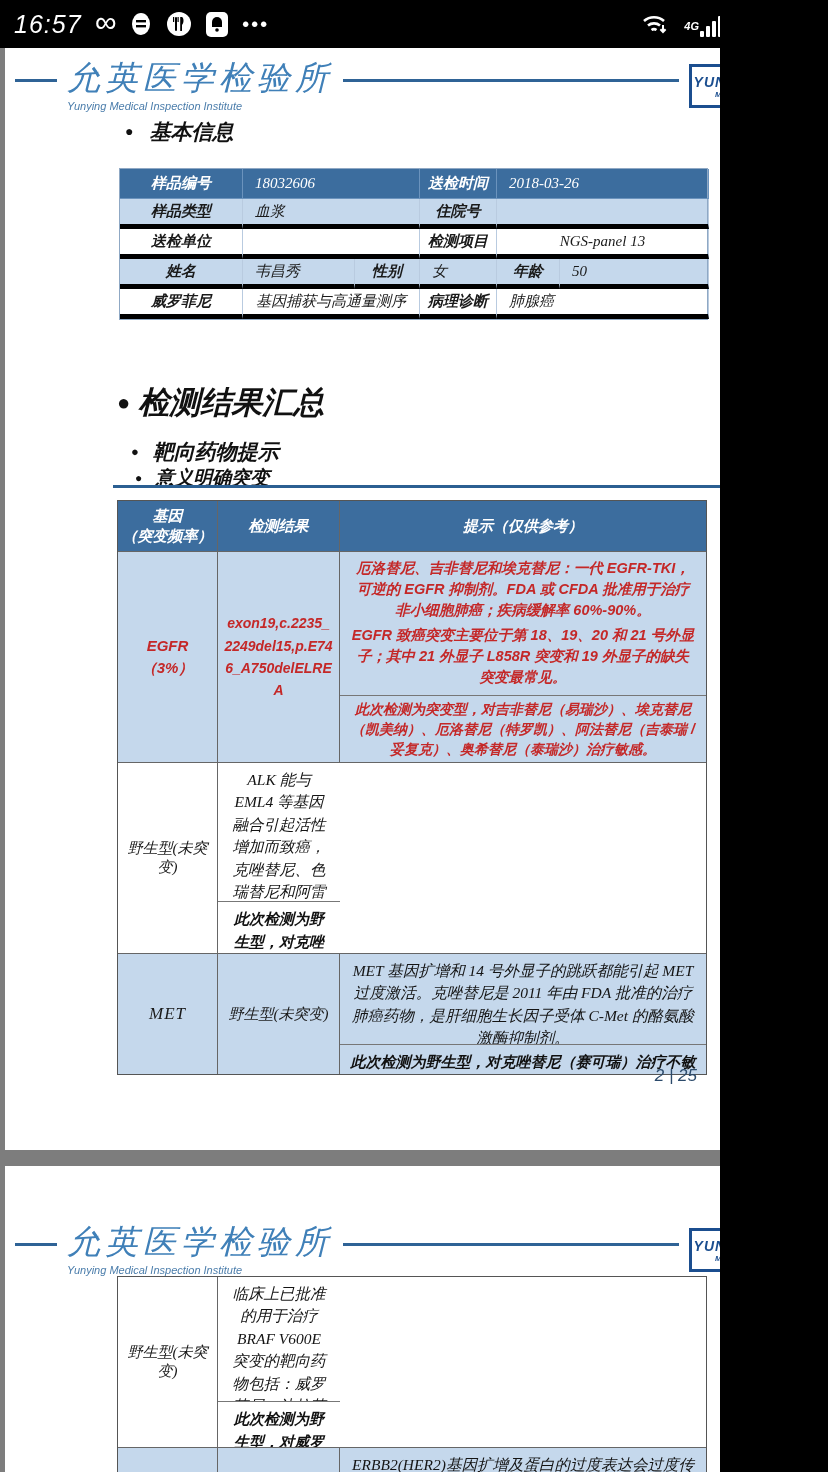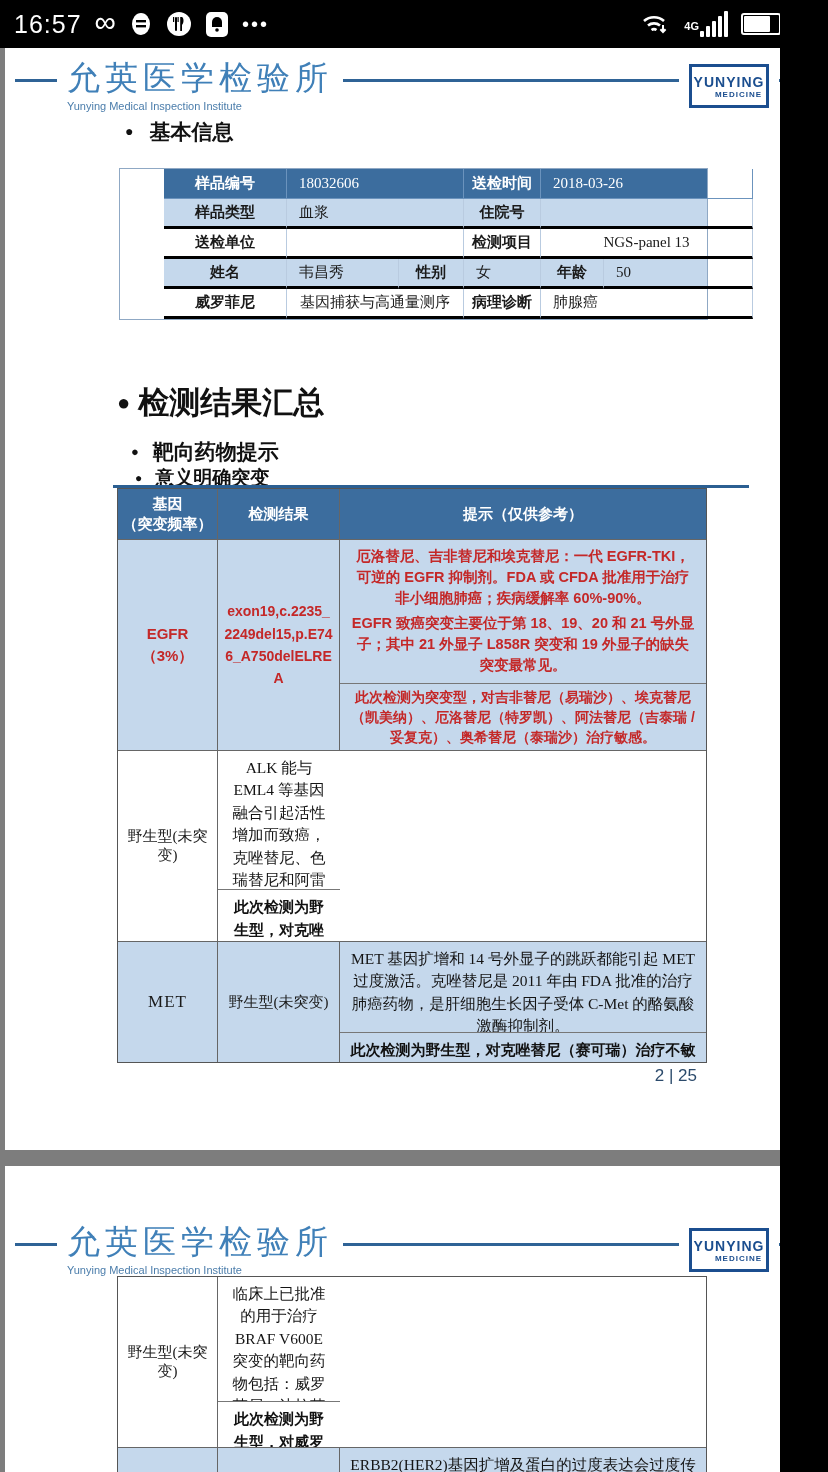--- a/index.html
+++ b/index.html
@@ -1,17 +1,17 @@
 <!DOCTYPE html>
 <html><head>
 <meta charset="utf-8">
 <style>
   html,body{margin:0;padding:0;background:#000;}
-  .screen{position:relative;width:780px;height:1472px;background:#ec4899;overflow:hidden;
-          font-family:"Liberation Serif","DejaVu Serif",serif;}
+  .screen{position:relative;width:720px;height:1472px;background:#ec4899;overflow:hidden;
+          font-family:"Liberation Serif","DejaVu Serif",serif;font-style:italic;}
   
   .statusbar{position:absolute;top:0;left:0;width:828px;height:48px;background:#000;color:#fff;
              display:flex;align-items:center;justify-content:space-between;padding:0 14px;box-sizing:border-box;
              font-family:"Liberation Sans","DejaVu Sans",sans-serif;}
   .sb-left,.sb-right{display:flex;align-items:center;gap:13px;}
   .sb-time{font-size:25px;letter-spacing:1px;}
   .sb-inf{font-size:30px;line-height:20px;margin-top:-4px;}
   .sb-dots{font-size:20px;letter-spacing:2px;}
   .sb-ic{display:inline-flex;align-items:center;}
   .net-wrap{position:relative;width:46px;height:32px;}
@@ -47,36 +47,36 @@
   .t-basic .bullet{font-size:14px;}
   .t-main{left:112px;top:334px;font-size:31px;gap:8px;}
   .t-main .bullet{font-size:22px;}
   .t-sub1{left:126px;top:390px;font-size:21px;gap:14px;}
   .t-sub1 .bullet{font-size:13px;}
   .t-sub2{left:130px;top:417px;font-size:19px;gap:13px;}
   .t-sub2 .bullet{font-size:12px;}
   .divider{position:absolute;left:108px;top:437px;width:636px;height:3px;background:#2b5f92;}
   
   .bt{position:absolute;left:114px;top:120px;width:589px;border:1px solid #8fa8c4;box-sizing:border-box;}
-  .bt-row{display:grid;height:30px;margin-left:44px;}
+  .bt-row{display:grid;height:30px;}
   .bt-row.cols4{grid-template-columns:123px 177px 77px 212px;}
   .bt-row.cols6{grid-template-columns:123px 112px 65px 77px 63px 149px;}
   .bt-row.dark{background:#3c6d9e;color:#fff;}
   .bt-row.blue{background:#c5d8ec;color:#1a1a1a;}
   .bt-row.white{background:#fff;color:#1a1a1a;}
-  .bt-cell{display:flex;align-items:center;font-size:15px;border-right:1px solid #b9cbe0;border-bottom:3px solid #000000;
+  .bt-cell{display:flex;align-items:center;font-size:15px;border-right:1px solid #b9cbe0;border-bottom:5px solid #000000;
            box-sizing:border-box;overflow:hidden;white-space:nowrap;}
   .bt-row.dark .bt-cell{border-right:1px solid #6b93bd;border-bottom:1px solid #6b93bd;}
   .bt-cell.lab{font-weight:bold;justify-content:center;}
   .bt-cell.val{padding-left:12px;}
   .bt-cell.val.center{justify-content:center;padding-left:0;}
   
   .rt{position:absolute;left:112px;width:590px;border:1px solid #555;box-sizing:border-box;
       font-size:15px;color:#1a1a1a;}
-  .rt-p1{top:440px;}
+  .rt-p1{top:452px;}
   .rt-p2{top:110px;}
   .rrow{display:grid;grid-template-columns:100px 122px 366px;border-top:1px solid #666;}
   .rrow:first-child{border-top:none;}
   .rrow.head{background:#3c6d9e;color:#fff;height:50px;}
   .rrow.blue{background:#c5d8ec;}
   .rrow.white{background:#fff;}
   .rcell{border-right:1px solid #666;box-sizing:border-box;display:flex;flex-direction:column;
          align-items:center;justify-content:center;text-align:center;overflow:hidden;}
   .rcell:last-child{border-right:none;}
   .rrow.head .rcell{font-weight:bold;font-size:15px;line-height:1.35;}

